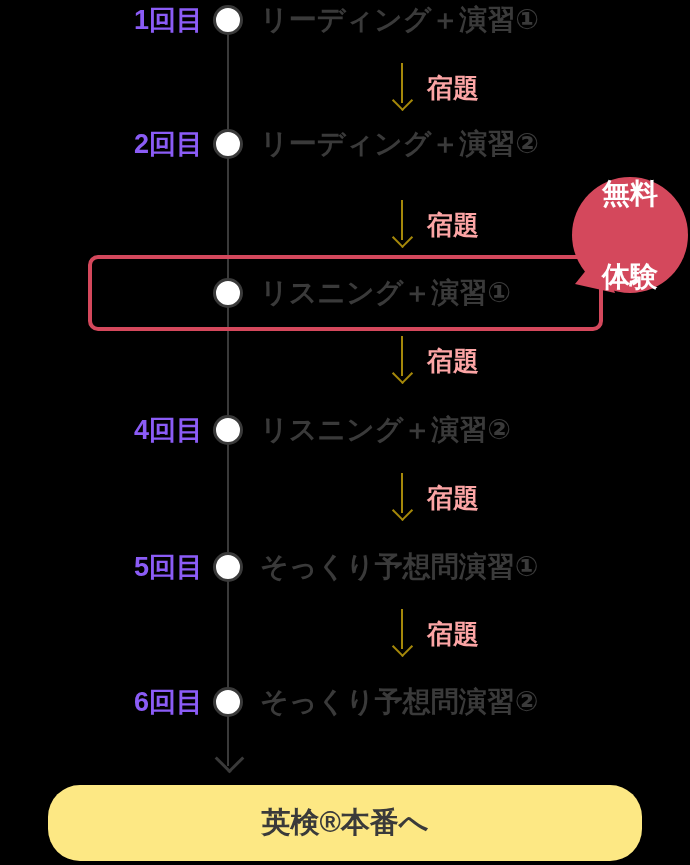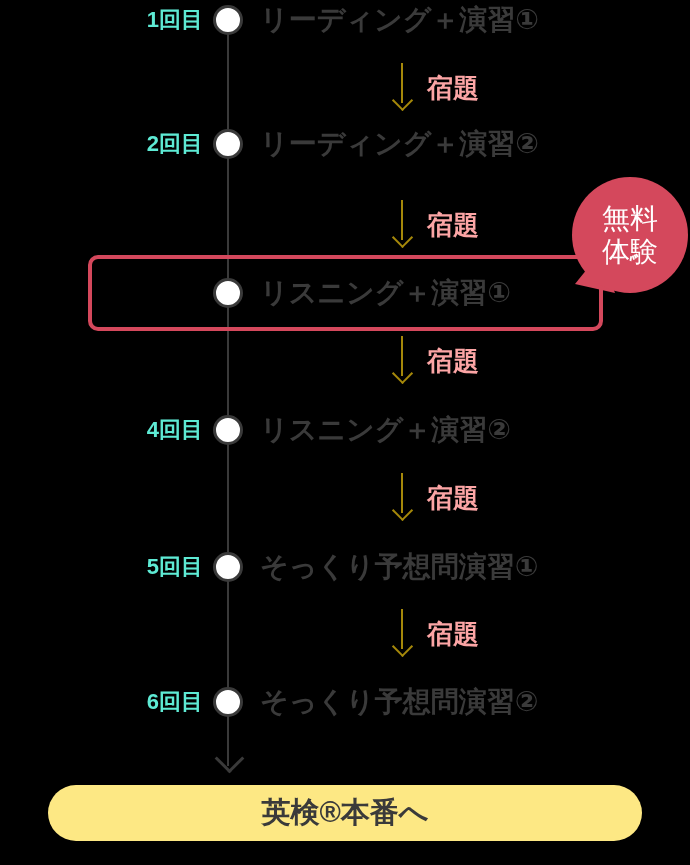--- a/index.html
+++ b/index.html
@@ -17,21 +17,21 @@
   }
   .spine-arrowhead{
     position:absolute;left:219px;top:748px;width:18px;height:18px;
     border-right:3px solid #3a3a3a;border-bottom:3px solid #3a3a3a;
     transform:rotate(45deg);
   }
   
   .row{position:absolute;left:0;width:690px;height:40px;}
   .row-label{
     position:absolute;right:487px;top:50%;transform:translateY(-50%);
-    font-size:22px;font-weight:bold;color:#5eead4;white-space:nowrap;
+    font-size:27px;font-weight:bold;color:#8b5cf6;white-space:nowrap;
   }
   .row-dot{
     position:absolute;left:213px;top:50%;transform:translateY(-50%);
     width:24px;height:24px;border-radius:50%;
     background:#ffffff;border:3px solid #3a3a3a;
   }
   .row-title{
     position:absolute;left:260px;width:352px;top:50%;transform:translateY(-50%);
     font-size:28px;font-weight:bold;color:#3a3a3a;white-space:nowrap;
   }
@@ -50,27 +50,27 @@
   
   .highlight-box{
     position:absolute;left:88px;top:255px;width:507px;height:68px;
     border:4px solid #d4485c;border-radius:10px;
   }
   
   .badge-tail{position:absolute;left:555px;top:245px;}
   .badge{
     position:absolute;left:572px;top:177px;width:116px;height:116px;
     border-radius:50%;background:#d4485c;
-    display:flex;flex-direction:column;align-items:center;justify-content:center;
-    color:#ffffff;font-size:28px;font-weight:normal;line-height:1.18;
+    display:flex;flex-direction:column;align-items:center;justify-content:space-between;
+    color:#ffffff;font-size:28px;font-weight:bold;line-height:1.18;
     text-align:center;
   }
   
   .footer-btn{
-    position:absolute;left:48px;top:785px;width:594px;height:56px;
+    position:absolute;left:48px;top:785px;width:594px;height:76px;
     background:#fde884;border-radius:32px;border:none;
     display:flex;align-items:center;justify-content:center;
     font-family:inherit;font-size:29px;font-weight:bold;color:#3a3a3a;
     cursor:pointer;white-space:nowrap;
   }
 </style>
 </head>
 <body>
 
 <div id="stage">

